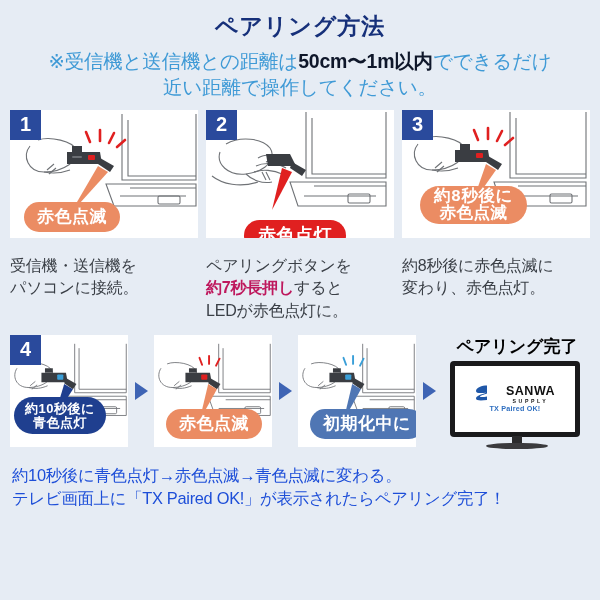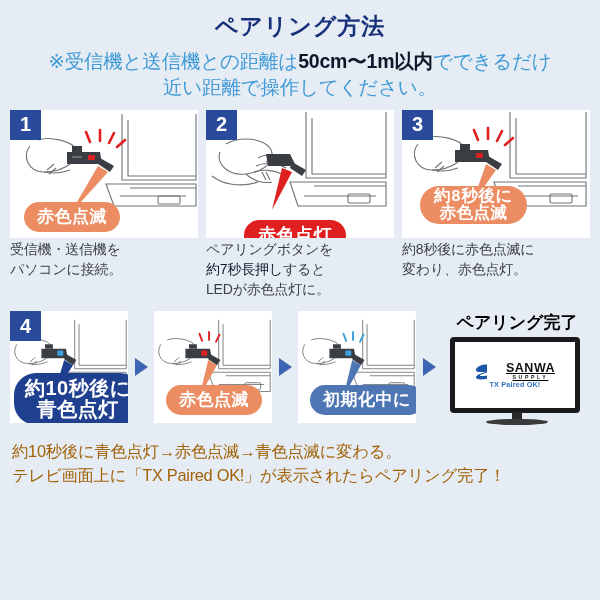--- a/index.html
+++ b/index.html
@@ -70,26 +70,26 @@
     letter-spacing:0.5px;
   }
   .badge.orange{background:#eb8c63;}
   .badge.red{background:#e02020;}
   .badge.navy{background:#1f3f8f;}
   .badge.blue{background:#4f76b4;}
 
   
   .caption{
     color:#3a3f46;
-    font-size:14px;
+    font-size:16px;
     line-height:1.42;
-    margin-top:2px;
+    margin-top:17px;
     letter-spacing:-0.2px;
   }
-  .caption b{font-weight:normal;color:#0f172a;}
+  .caption b{font-weight:bold;color:#be185d;}
 
   
   .row4{margin-top:12px;align-items:flex-start;padding:0 10px;}
   .mini{position:relative;width:135px;height:112px;background:#fff;overflow:hidden;}
   .arrow{
     width:26px;height:112px;
     display:flex;align-items:center;justify-content:center;
     flex:0 0 26px;
   }
   .tri{
@@ -109,21 +109,21 @@
   .tvbody{
     position:absolute;left:6px;top:0;width:130px;height:76px;
     background:#1a1a1c;border-radius:4px;
     box-sizing:border-box;padding:5px;
   }
   .tvscreen{
     width:100%;height:100%;background:#ffffff;
     display:flex;flex-direction:column;align-items:center;justify-content:center;
     box-sizing:border-box;
   }
-  .logorow{display:flex;align-items:flex-end;gap:18px;text-decoration:underline;}
+  .logorow{display:flex;align-items:flex-start;gap:18px;}
   .smark{width:13px;height:16px;}
   .sanwa{
     color:#111;font-weight:bold;font-size:12.5px;
     letter-spacing:0.5px;line-height:1;
   }
   .supply{
     color:#111;font-size:5.2px;font-weight:bold;
     letter-spacing:2.6px;line-height:1;margin-top:1px;text-align:center;
   }
   .paired{
@@ -134,21 +134,21 @@
     width:10px;height:8px;background:#2a2a2c;
   }
   .tvbase{
     position:absolute;left:50%;top:82px;transform:translateX(-50%);
     width:62px;height:6px;background:#3a3a3d;border-radius:50%/60%;
   }
 
   
   .note{
     margin-top:11px;padding:0 12px;
-    color:#a16207;font-size:16.4px;line-height:1.42;letter-spacing:-0.3px;
+    color:#1d4ed8;font-size:16.4px;line-height:1.42;letter-spacing:-0.3px;
   }
 </style>
 </head>
 <body>
 
 <div class="page">
 
   <div class="title">ペアリング方法</div>
   <div class="subtitle">
     <span>※受信機と送信機との距離は</span><b>50cm〜1m以内</b><span>でできるだけ</span><br>
@@ -316,21 +316,21 @@
             <path d="M40 30 L49 30 L49 35 L40 35 Z" fill="#3a3d42"></path>
             <path d="M36 35 L64 35 L66 46 L36 46 Z" fill="#3a3d42"></path>
             <path d="M64 41 L76 48 L72 54 L62 47 Z" fill="#3a3d42"></path>
             <rect x="54" y="37" width="7" height="6" rx="1" fill="#3a9fd8"></rect>
           </g>
         </svg>
       </div>
       <svg style="position:absolute;left:0;top:0;width:100%;height:100%;z-index:5" viewBox="0 0 135 112" xmlns="http://www.w3.org/2000/svg">
         <path d="M62 48 L72 54 L50 88 Z" fill="#1f3f8f"></path>
       </svg>
-      <div class="badge navy" style="left:4px;top:62px;padding:5px 11px;font-size:20px;">
+      <div class="badge navy" style="left:4px;top:62px;padding:5px 11px;font-size:13px;">
         <span>約10秒後に</span><br>
         <span>青色点灯</span>
       </div>
     </div>
 
     <div class="arrow">
       <div class="tri"></div>
     </div>
 
     <div class="mini">

